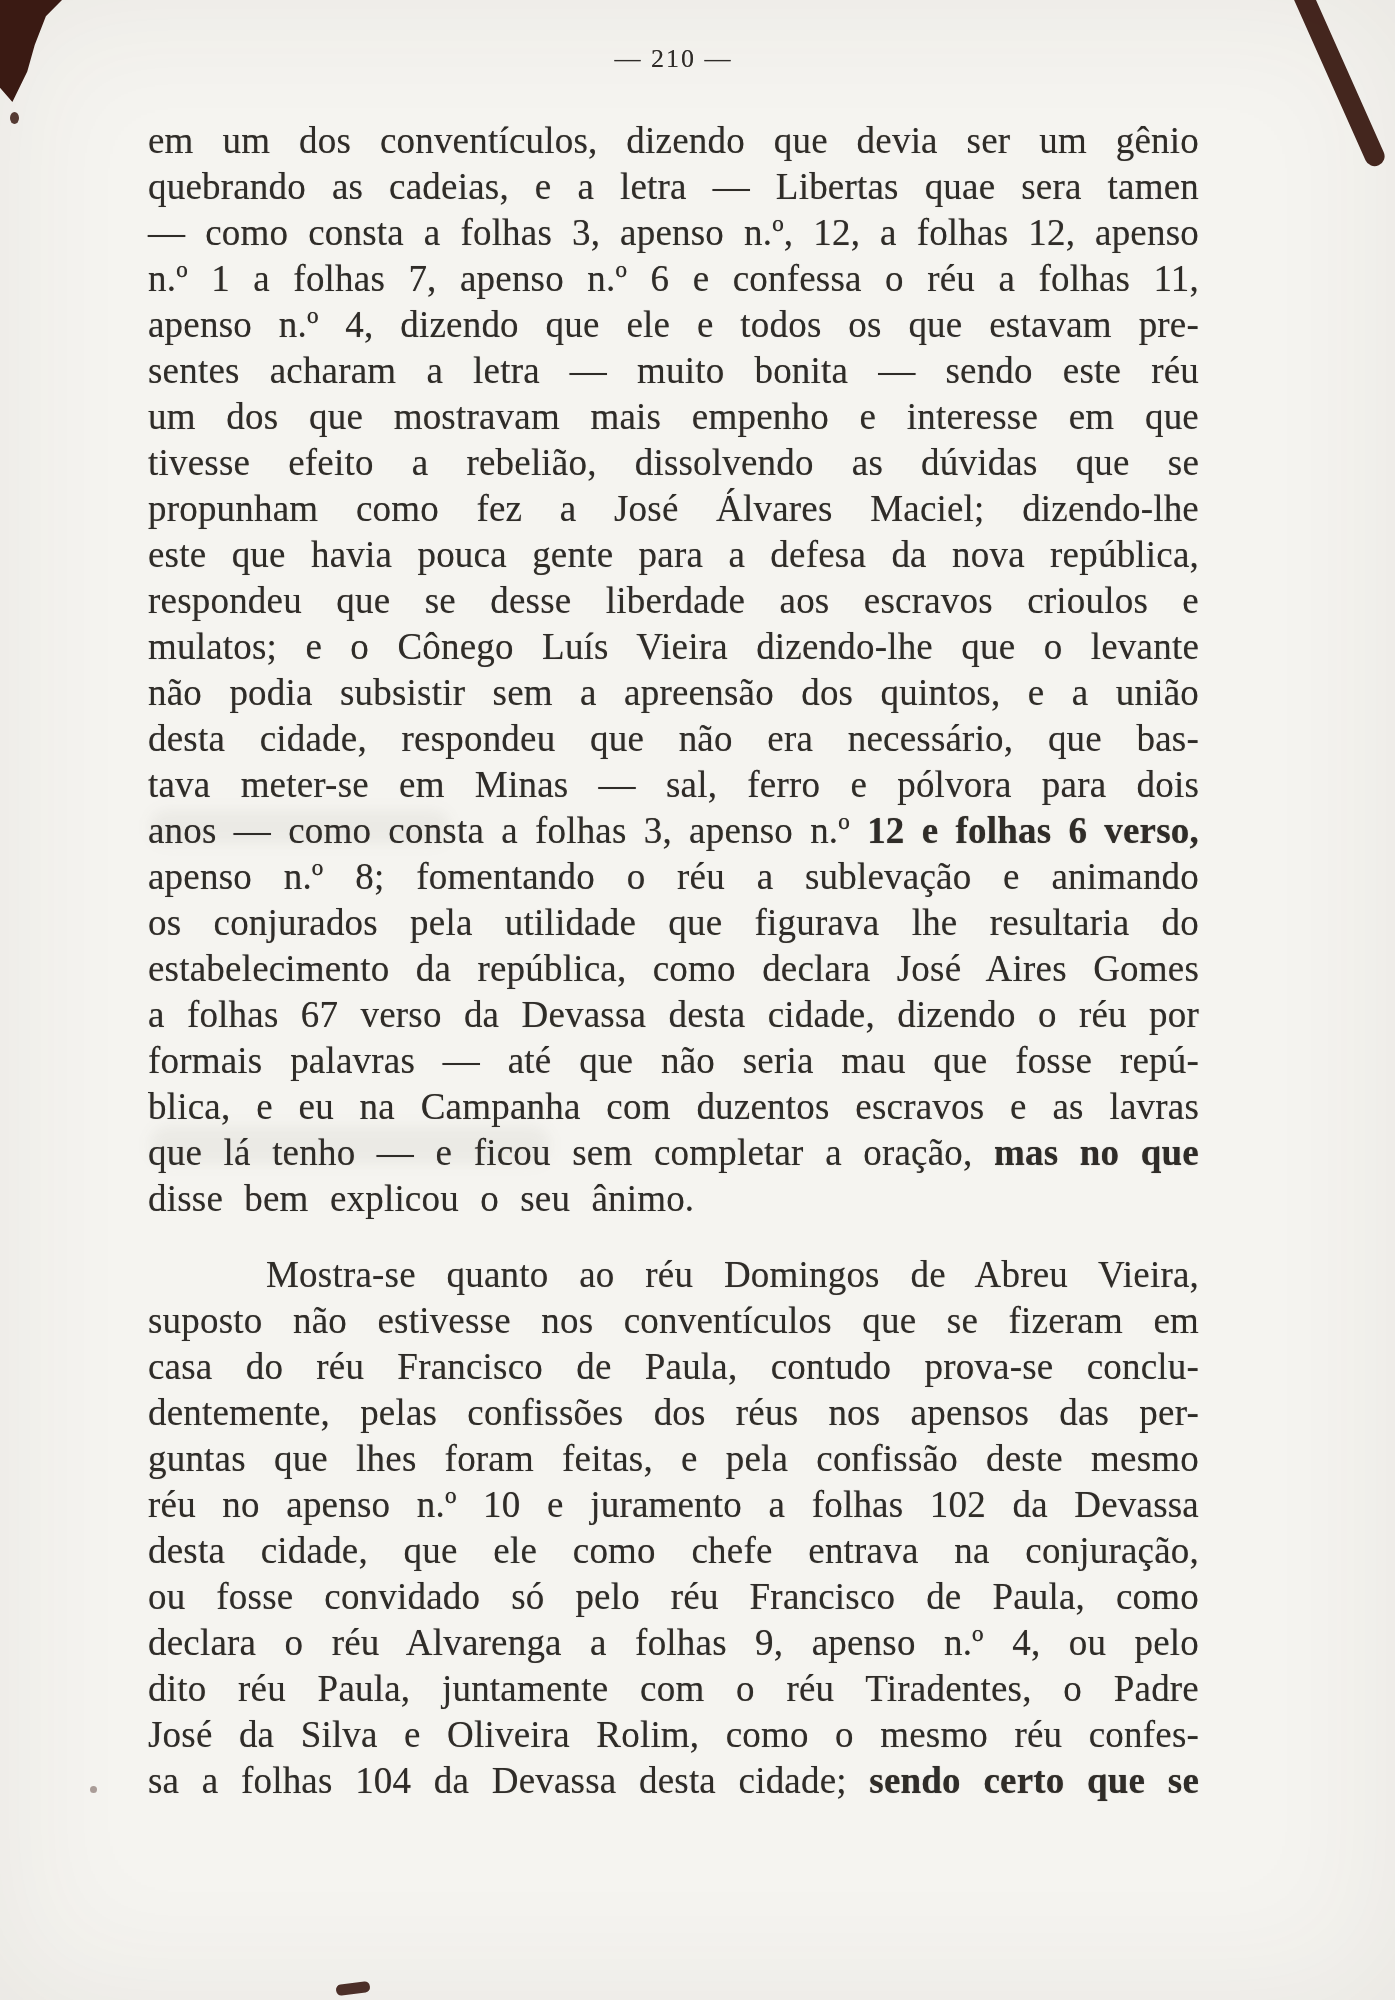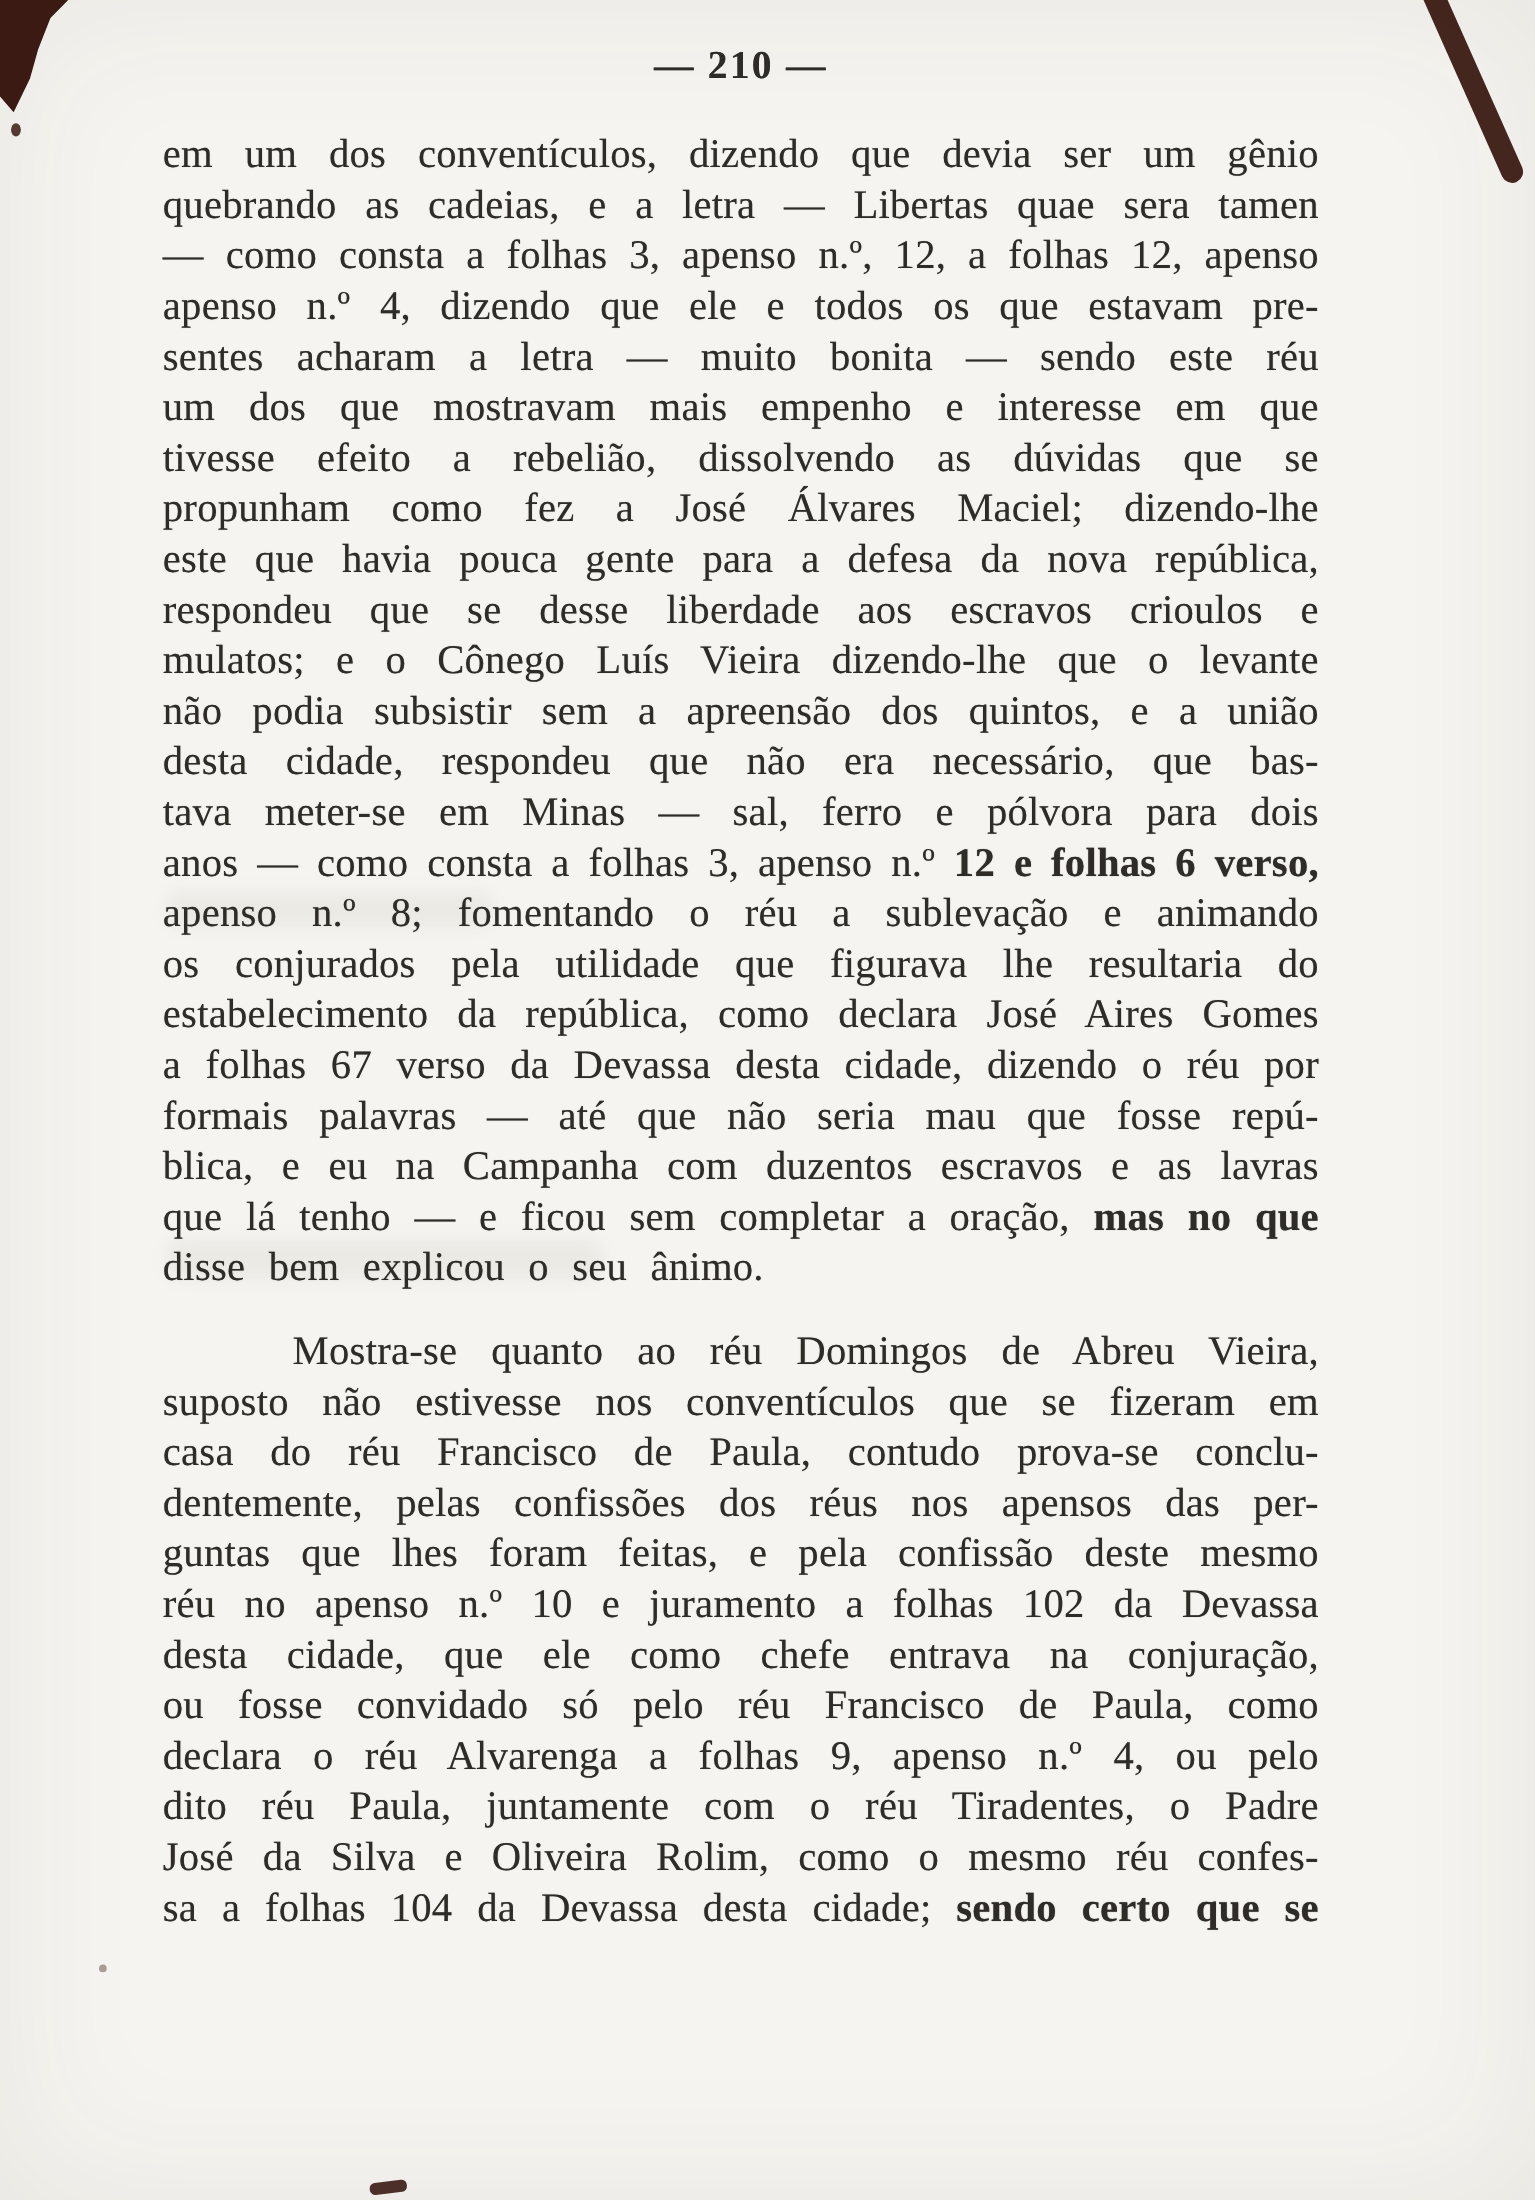--- a/index.html
+++ b/index.html
@@ -20,22 +20,22 @@
   }
   .content {
     position: absolute;
     left: 148px;
     right: 196px;
     top: 36px;
   }
   .page-header { text-align: center; }
   .page-number {
     display: inline-block;
-    font-size: 36px;
-    font-weight: 700;
+    font-size: 26px;
+    font-weight: 400;
     line-height: 46px;
     letter-spacing: 2px;
     text-shadow: 0 0 0.6px rgba(47, 44, 40, 0.55);
   }
   .text-block { margin-top: 36px; }
   .paragraph { margin: 0; }
   .paragraph + .paragraph { margin-top: 30px; }
   .line {
     font-size: 37px;
     line-height: 46px;
@@ -109,20 +109,21 @@
 
   <div class="content">
     <div class="page-header">
       <span class="page-number">— 210 —</span>
     </div>
     <div class="text-block">
         <div class="paragraph">
           <div class="line"><span>em um dos conventículos, dizendo que devia ser um gênio</span></div>
           <div class="line"><span>quebrando as cadeias, e a letra — Libertas quae sera tamen</span></div>
           <div class="line"><span>— como consta a folhas 3, apenso n.º, 12, a folhas 12, apenso</span></div>
+          <div class="line"><span>n.º 1 a folhas 7, apenso n.º 6 e confessa o réu a folhas 11,</span></div>
           <div class="line"><span>apenso n.º 4, dizendo que ele e todos os que estavam pre-</span></div>
           <div class="line"><span>sentes acharam a letra — muito bonita — sendo este réu</span></div>
           <div class="line"><span>um dos que mostravam mais empenho e interesse em que</span></div>
           <div class="line"><span>tivesse efeito a rebelião, dissolvendo as dúvidas que se</span></div>
           <div class="line"><span>propunham como fez a José Álvares Maciel; dizendo-lhe</span></div>
           <div class="line"><span>este que havia pouca gente para a defesa da nova república,</span></div>
           <div class="line"><span>respondeu que se desse liberdade aos escravos crioulos e</span></div>
           <div class="line"><span>mulatos; e o Cônego Luís Vieira dizendo-lhe que o levante</span></div>
           <div class="line"><span>não podia subsistir sem a apreensão dos quintos, e a união</span></div>
           <div class="line"><span>desta cidade, respondeu que não era necessário, que bas-</span></div>

